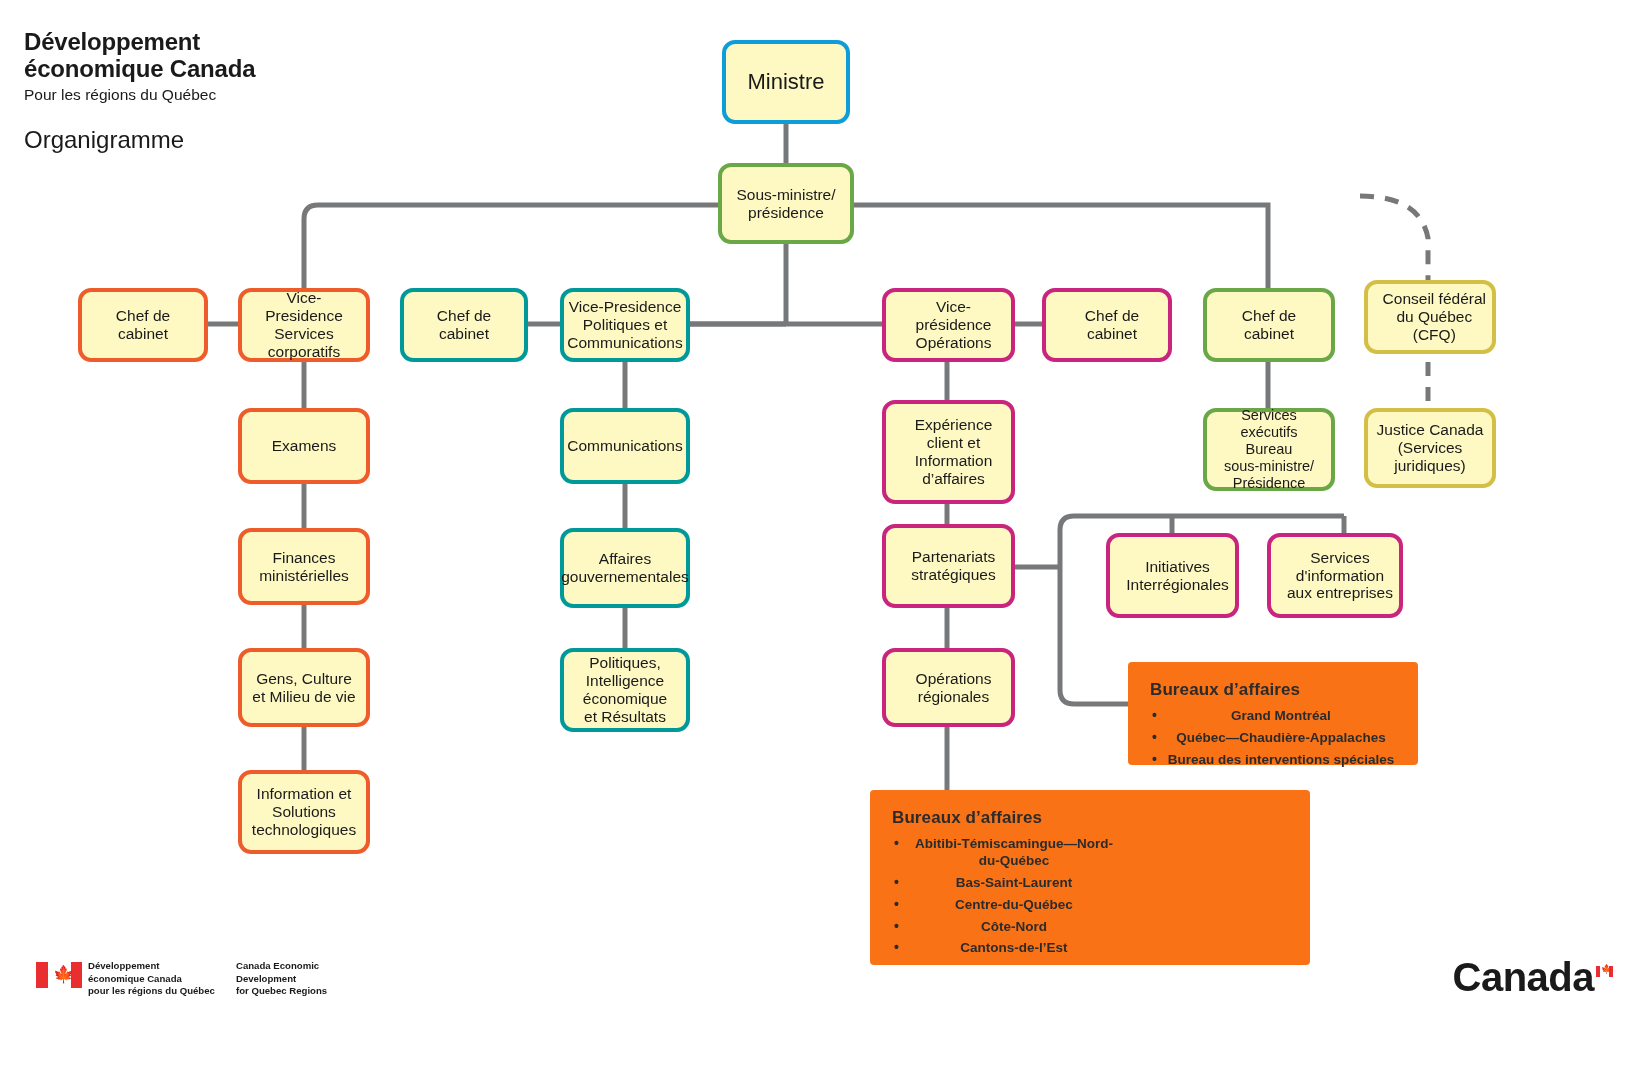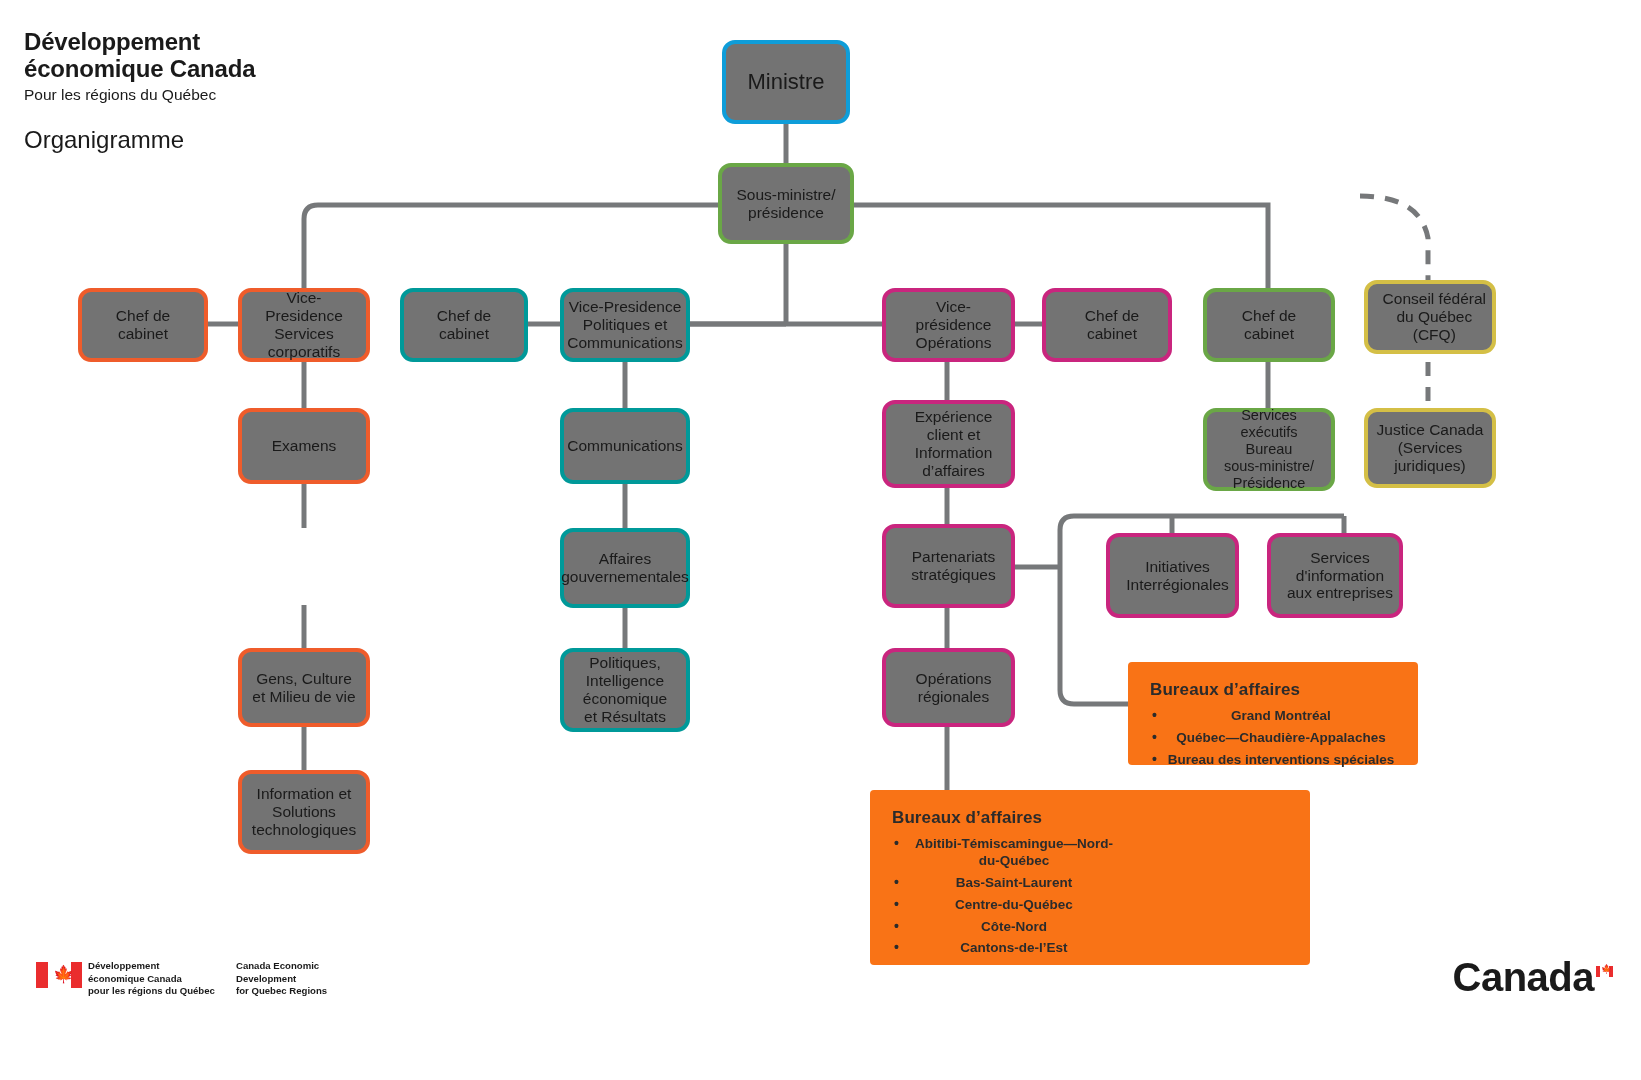--- a/index.html
+++ b/index.html
@@ -18,21 +18,21 @@
   .hdr .l2{font-size:15.5px;font-weight:normal;margin-top:3px;}
   .hdr .l3{font-size:24px;font-weight:normal;margin-top:22px;}
   svg.wires{position:absolute;left:0;top:0;width:1641px;height:1080px;overflow:visible;}
   svg.wires path{fill:none;stroke:#76787a;stroke-width:5;}
   svg.wires path.dash{stroke-dasharray:14 11;stroke-width:5;}
 
   
   .node{
     position:absolute;
     box-sizing:border-box;
-    background:#737373;
+    background:#fef9c3;
     border:4px solid #999;
     border-radius:13px;
     display:flex;align-items:center;justify-content:center;
     text-align:center;
     line-height:1.16;
     font-size:15.5px;
     padding:4px 6px;
     z-index:3;
   }
   .node span{display:block;}
@@ -160,20 +160,24 @@
 cabinet</span>
   </div>
   <div class="node c-orange" style="left:238px;top:288px;width:132px;height:74px;">
     <span style="white-space:pre-line;">Vice-Presidence
 Services
 corporatifs</span>
   </div>
   <div class="node c-orange" style="left:238px;top:408px;width:132px;height:76px;">
     <span>Examens</span>
   </div>
+  <div class="node c-orange" style="left:238px;top:528px;width:132px;height:77px;">
+    <span style="white-space:pre-line;">Finances
+ministérielles</span>
+  </div>
   <div class="node c-orange" style="left:238px;top:648px;width:132px;height:79px;">
     <span style="white-space:pre-line;">Gens, Culture
 et Milieu de vie</span>
   </div>
   <div class="node c-orange" style="left:238px;top:770px;width:132px;height:84px;">
     <span style="white-space:pre-line;">Information et
 Solutions
 technologiques</span>
   </div>
 
@@ -201,21 +205,21 @@
   </div>
 
   <div class="node c-pink" style="left:882px;top:288px;width:133px;height:74px;">
     <span style="white-space:pre-line;">Vice-présidence
 Opérations</span>
   </div>
   <div class="node c-pink" style="left:1042px;top:288px;width:130px;height:74px;">
     <span style="white-space:pre-line;">Chef de
 cabinet</span>
   </div>
-  <div class="node c-pink" style="left:882px;top:400px;width:133px;height:88px;">
+  <div class="node c-pink" style="left:882px;top:400px;width:133px;height:104px;">
     <span style="white-space:pre-line;">Expérience
 client et
 Information
 d’affaires</span>
   </div>
   <div class="node c-pink" style="left:882px;top:524px;width:133px;height:84px;">
     <span style="white-space:pre-line;">Partenariats
 stratégiques</span>
   </div>
   <div class="node c-pink" style="left:882px;top:648px;width:133px;height:79px;">

